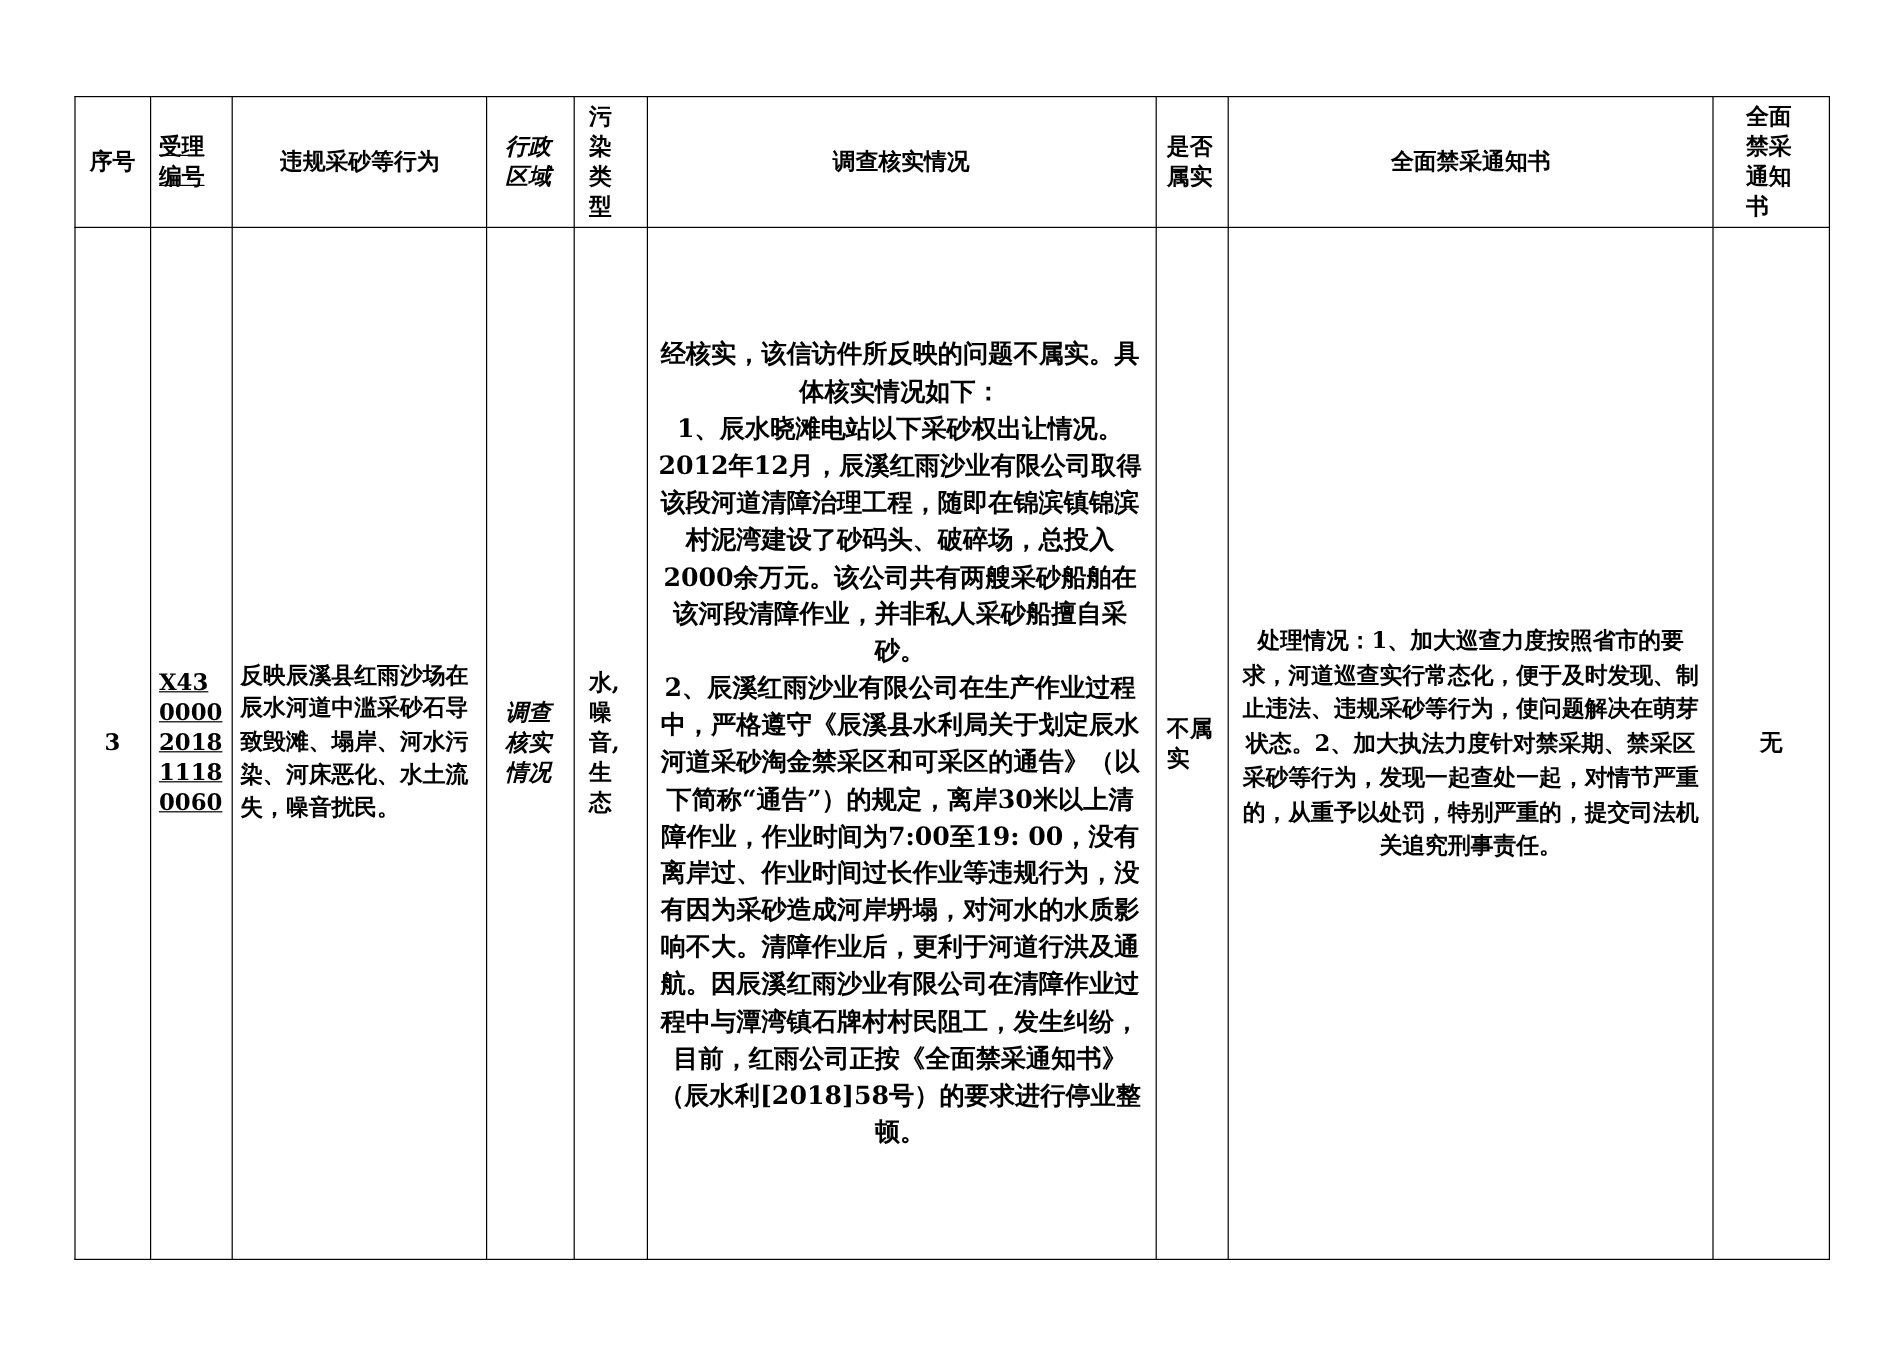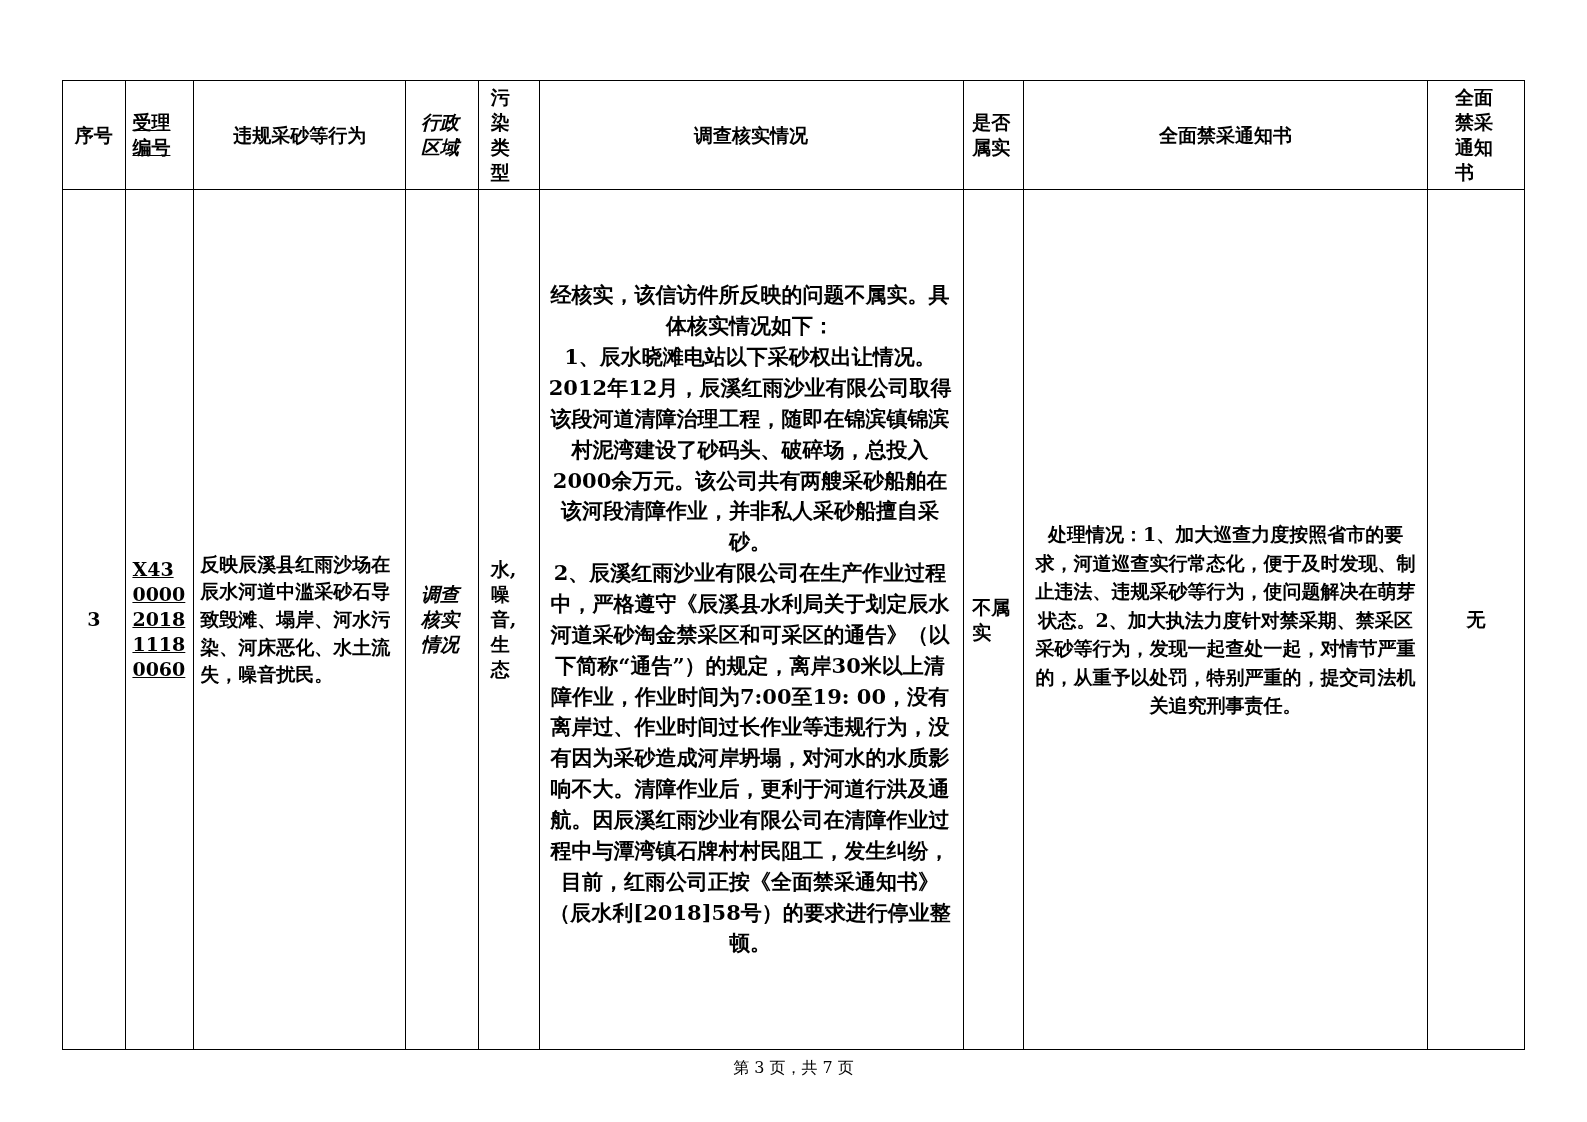--- a/index.html
+++ b/index.html
@@ -68,20 +68,21 @@
   .w-code   { width: 54px; text-decoration: underline; }
   .w-region { width: 42px; font-style: italic; }
   .w-type   { width: 36px; }
   .w-true   { width: 42px; }
 
   .txt-desc {
     display: block;
     text-align: left;
     font-size: 19px;
     line-height: 1.45;
+    font-family: Liberation Mono, monospace;
   }
   .txt-survey {
     display: block;
     text-align: center;
     font-size: 21px;
     line-height: 1.47;
     padding-right: 2px;
   }
   .txt-handle {
     display: block;
@@ -164,15 +165,14 @@
             <span class="narrow-wrap w-true">不属实</span>
           </td>
         <td class="cell-just">
             <span class="txt-handle">处理情况：1、加大巡查力度按照省市的要求，河道巡查实行常态化，便于及时发现、制止违法、违规采砂等行为，使问题解决在萌芽状态。2、加大执法力度针对禁采期、禁采区采砂等行为，发现一起查处一起，对情节严重的，从重予以处罚，特别严重的，提交司法机关追究刑事责任。</span>
           </td>
         <td class="cell-center">无</td>
       </tr>
     </tbody>
   </table>
 
-  <div class="footer">第 3 页，共 7 页</div>
 
 </div>
 
 </body></html>

